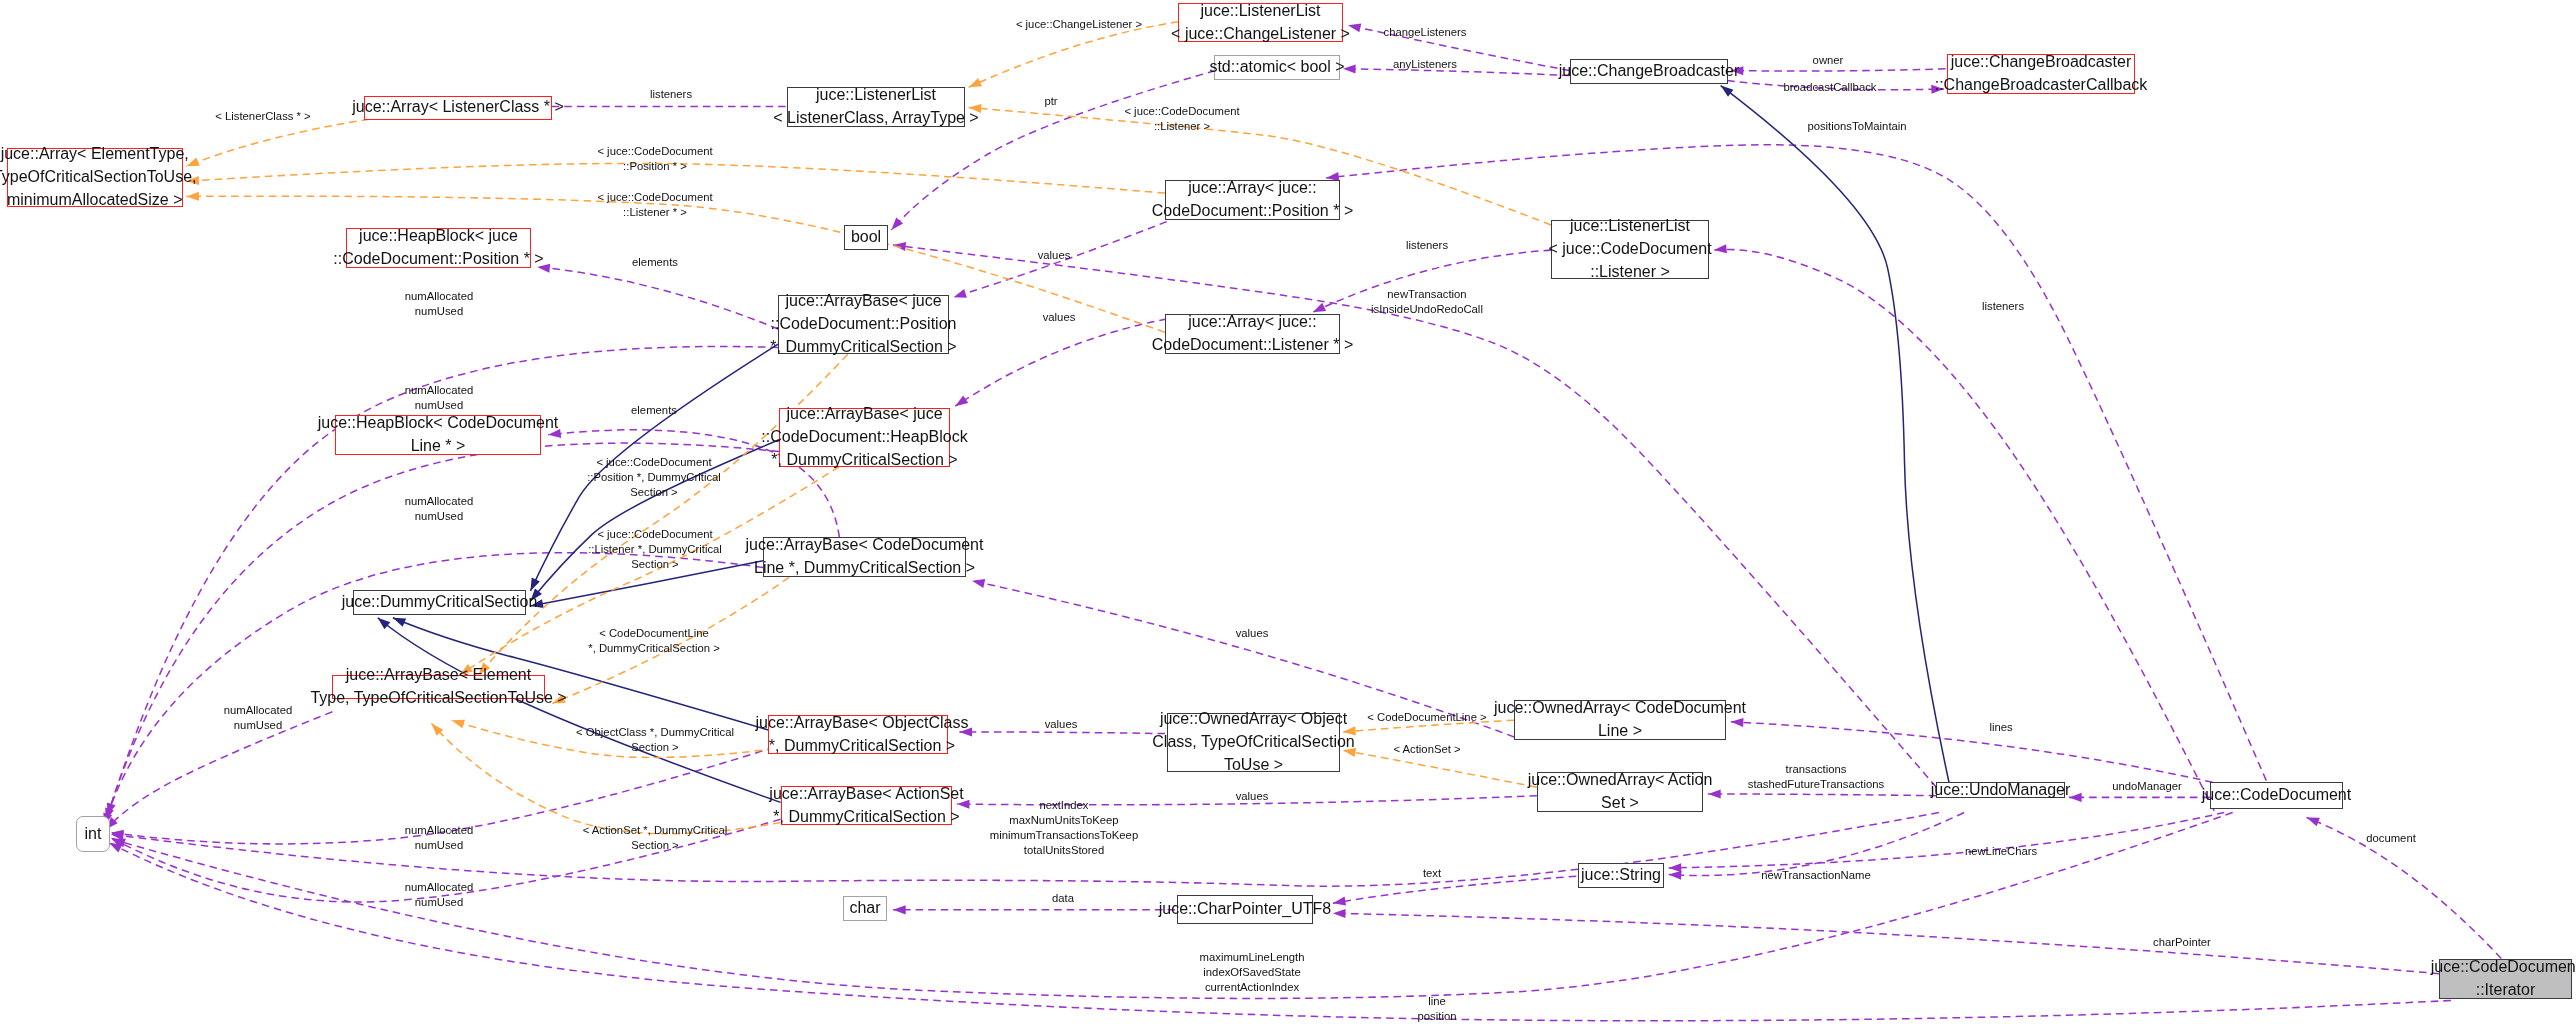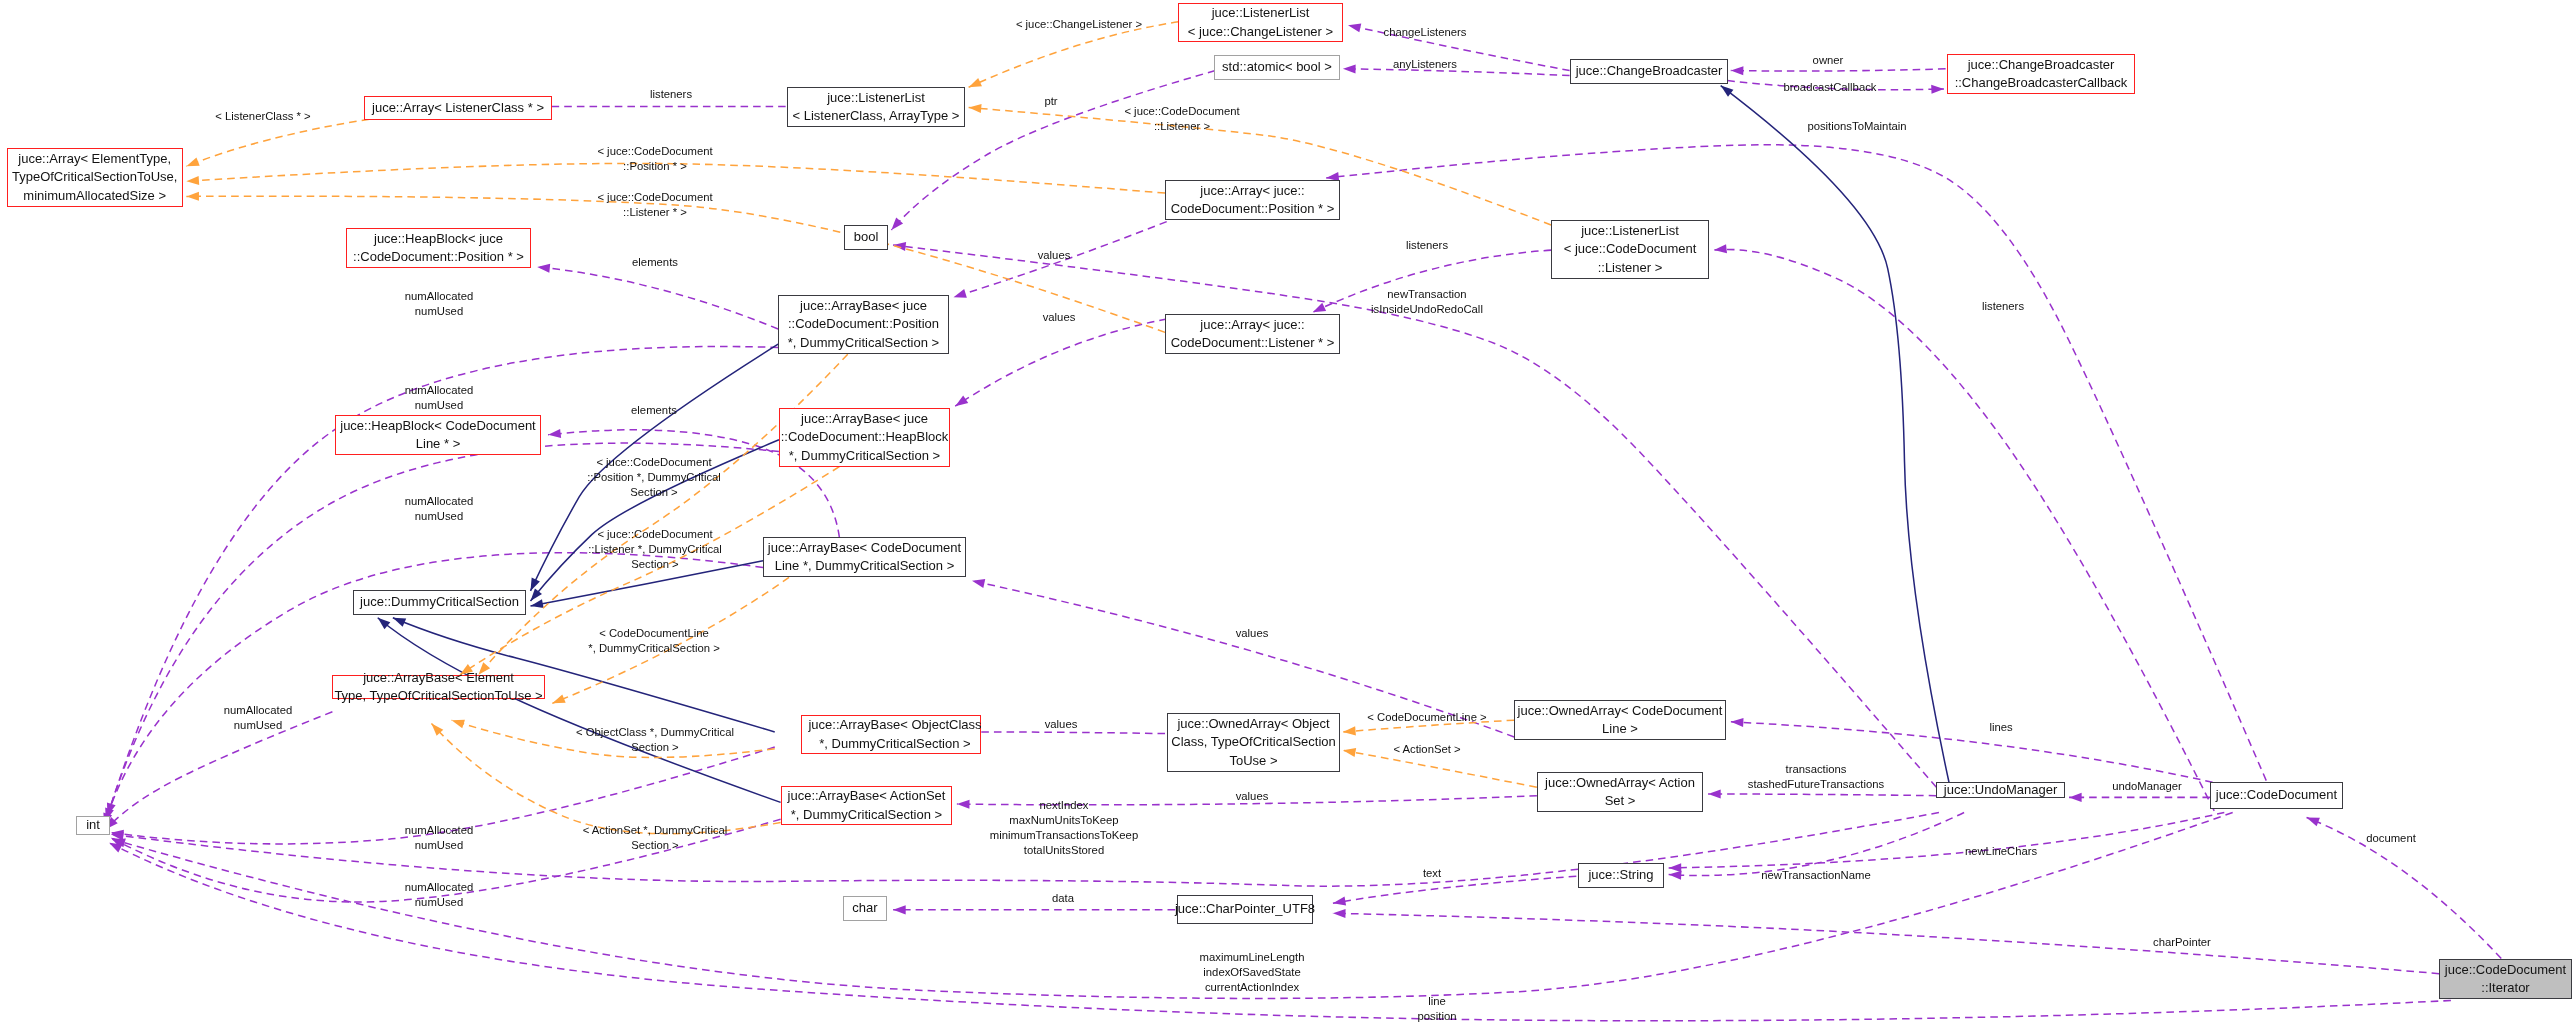--- a/index.html
+++ b/index.html
@@ -1,20 +1,20 @@
 <!DOCTYPE html>
 <html style="font-size:13.4px"><head>
 <meta charset="utf-8">
 <style>
   html,body{margin:0;padding:0;background:#ffffff;}
   #diagram{position:relative;width:2576px;height:1024px;background:#ffffff;
     font-family:"Liberation Sans",sans-serif;overflow:hidden;}
   #edge-layer{position:absolute;left:0;top:0;width:2576px;height:1024px;}
   .node{position:absolute;display:flex;flex-direction:column;align-items:center;justify-content:center;
-    background:#ffffff;font-size:13px;line-height:1.42;text-align:center;white-space:nowrap;
+    background:#ffffff;font-size:16px;line-height:1.42;text-align:center;white-space:nowrap;
     box-sizing:border-box;color:#131313;z-index:2;}
   .node.b-red{border:1.3px solid #ff1f1f;}
   .node.b-black{border:1.4px solid #3a3a40;}
   .node.b-gray{border:1.2px solid #a2a2a2;text-align:center;}
   .node.subject{background:#bfbfbf;}
   .edge-label{position:absolute;transform:translate(-50%,-50%);font-size:11.3px;line-height:1.32;
     text-align:center;color:#121212;white-space:nowrap;z-index:3;}
   .edge-label span{display:block;}
 </style>
 </head>
@@ -464,21 +464,21 @@
       <span>juce::DummyCriticalSection</span>
     </div>
     <div class="node b-black" style="left: 763px; top: 537px; width: 203px; height: 40px;">
       <span>juce::ArrayBase&lt; CodeDocument</span>
       <span>Line *, DummyCriticalSection &gt;</span>
     </div>
     <div class="node b-red" style="left: 332px; top: 675px; width: 213px; height: 24px;">
       <span>juce::ArrayBase&lt; Element</span>
       <span>Type, TypeOfCriticalSectionToUse &gt;</span>
     </div>
-    <div class="node b-red" style="left: 801px; top: 715px; width: 180px; height: 39px; padding-left: 8px;">
+    <div class="node b-red" style="left: 768px; top: 715px; width: 180px; height: 39px; padding-left: 8px;">
       <span>juce::ArrayBase&lt; ObjectClass</span>
       <span>*, DummyCriticalSection &gt;</span>
     </div>
     <div class="node b-red" style="left: 781px; top: 786px; width: 171px; height: 39px;">
       <span>juce::ArrayBase&lt; ActionSet</span>
       <span>*, DummyCriticalSection &gt;</span>
     </div>
     <div class="node b-black" style="left: 1167px; top: 713px; width: 173px; height: 59px;">
       <span>juce::OwnedArray&lt; Object</span>
       <span>Class, TypeOfCriticalSection</span>
@@ -491,21 +491,21 @@
     <div class="node b-black" style="left: 1537px; top: 772px; width: 166px; height: 40px; text-align: right;">
       <span>juce::OwnedArray&lt; Action</span>
       <span>Set &gt;</span>
     </div>
     <div class="node b-black" style="left: 1936px; top: 782px; width: 129px; height: 16px;">
       <span>juce::UndoManager</span>
     </div>
     <div class="node b-black" style="left: 2210px; top: 782px; width: 133px; height: 27px;">
       <span>juce::CodeDocument</span>
     </div>
-    <div class="node b-gray" style="left: 76px; top: 816px; width: 34px; height: 19px;">
+    <div class="node b-gray" style="left: 76px; top: 816px; width: 34px; height: 36px; border-radius: 7px;">
       <span>int</span>
     </div>
     <div class="node b-gray" style="left: 843px; top: 896px; width: 44px; height: 25px;">
       <span>char</span>
     </div>
     <div class="node b-black" style="left: 1177px; top: 895px; width: 136px; height: 28.5px; justify-content: center;">
       <span>juce::CharPointer_UTF8</span>
     </div>
     <div class="node b-black" style="left: 1578px; top: 863px; width: 86px; height: 25px;">
       <span>juce::String</span>

